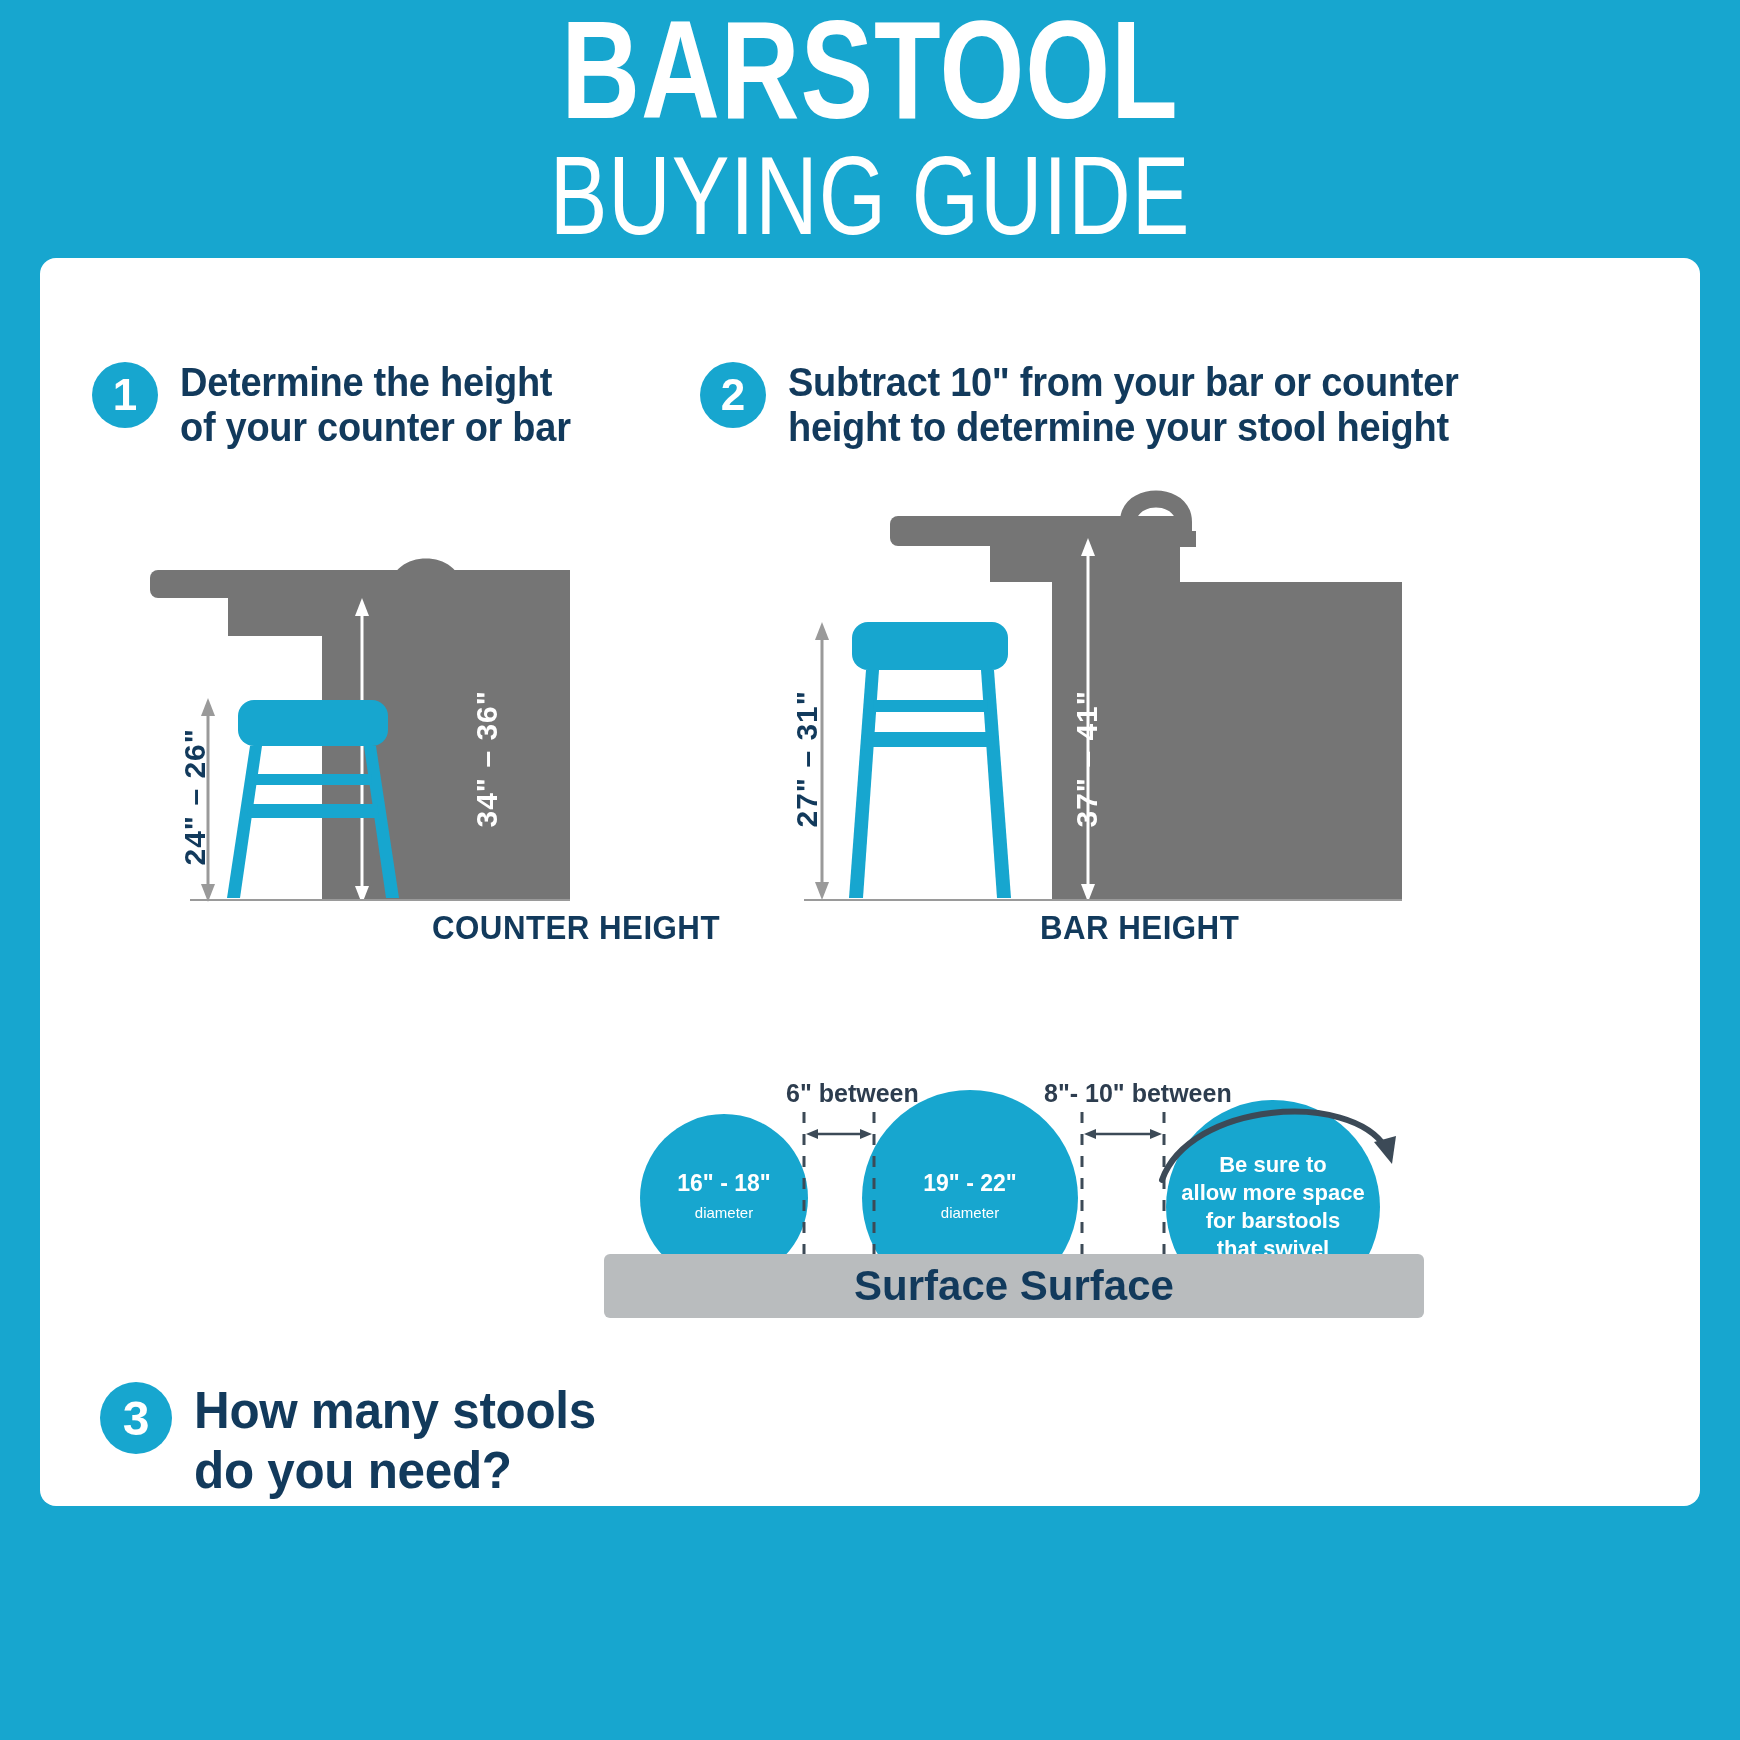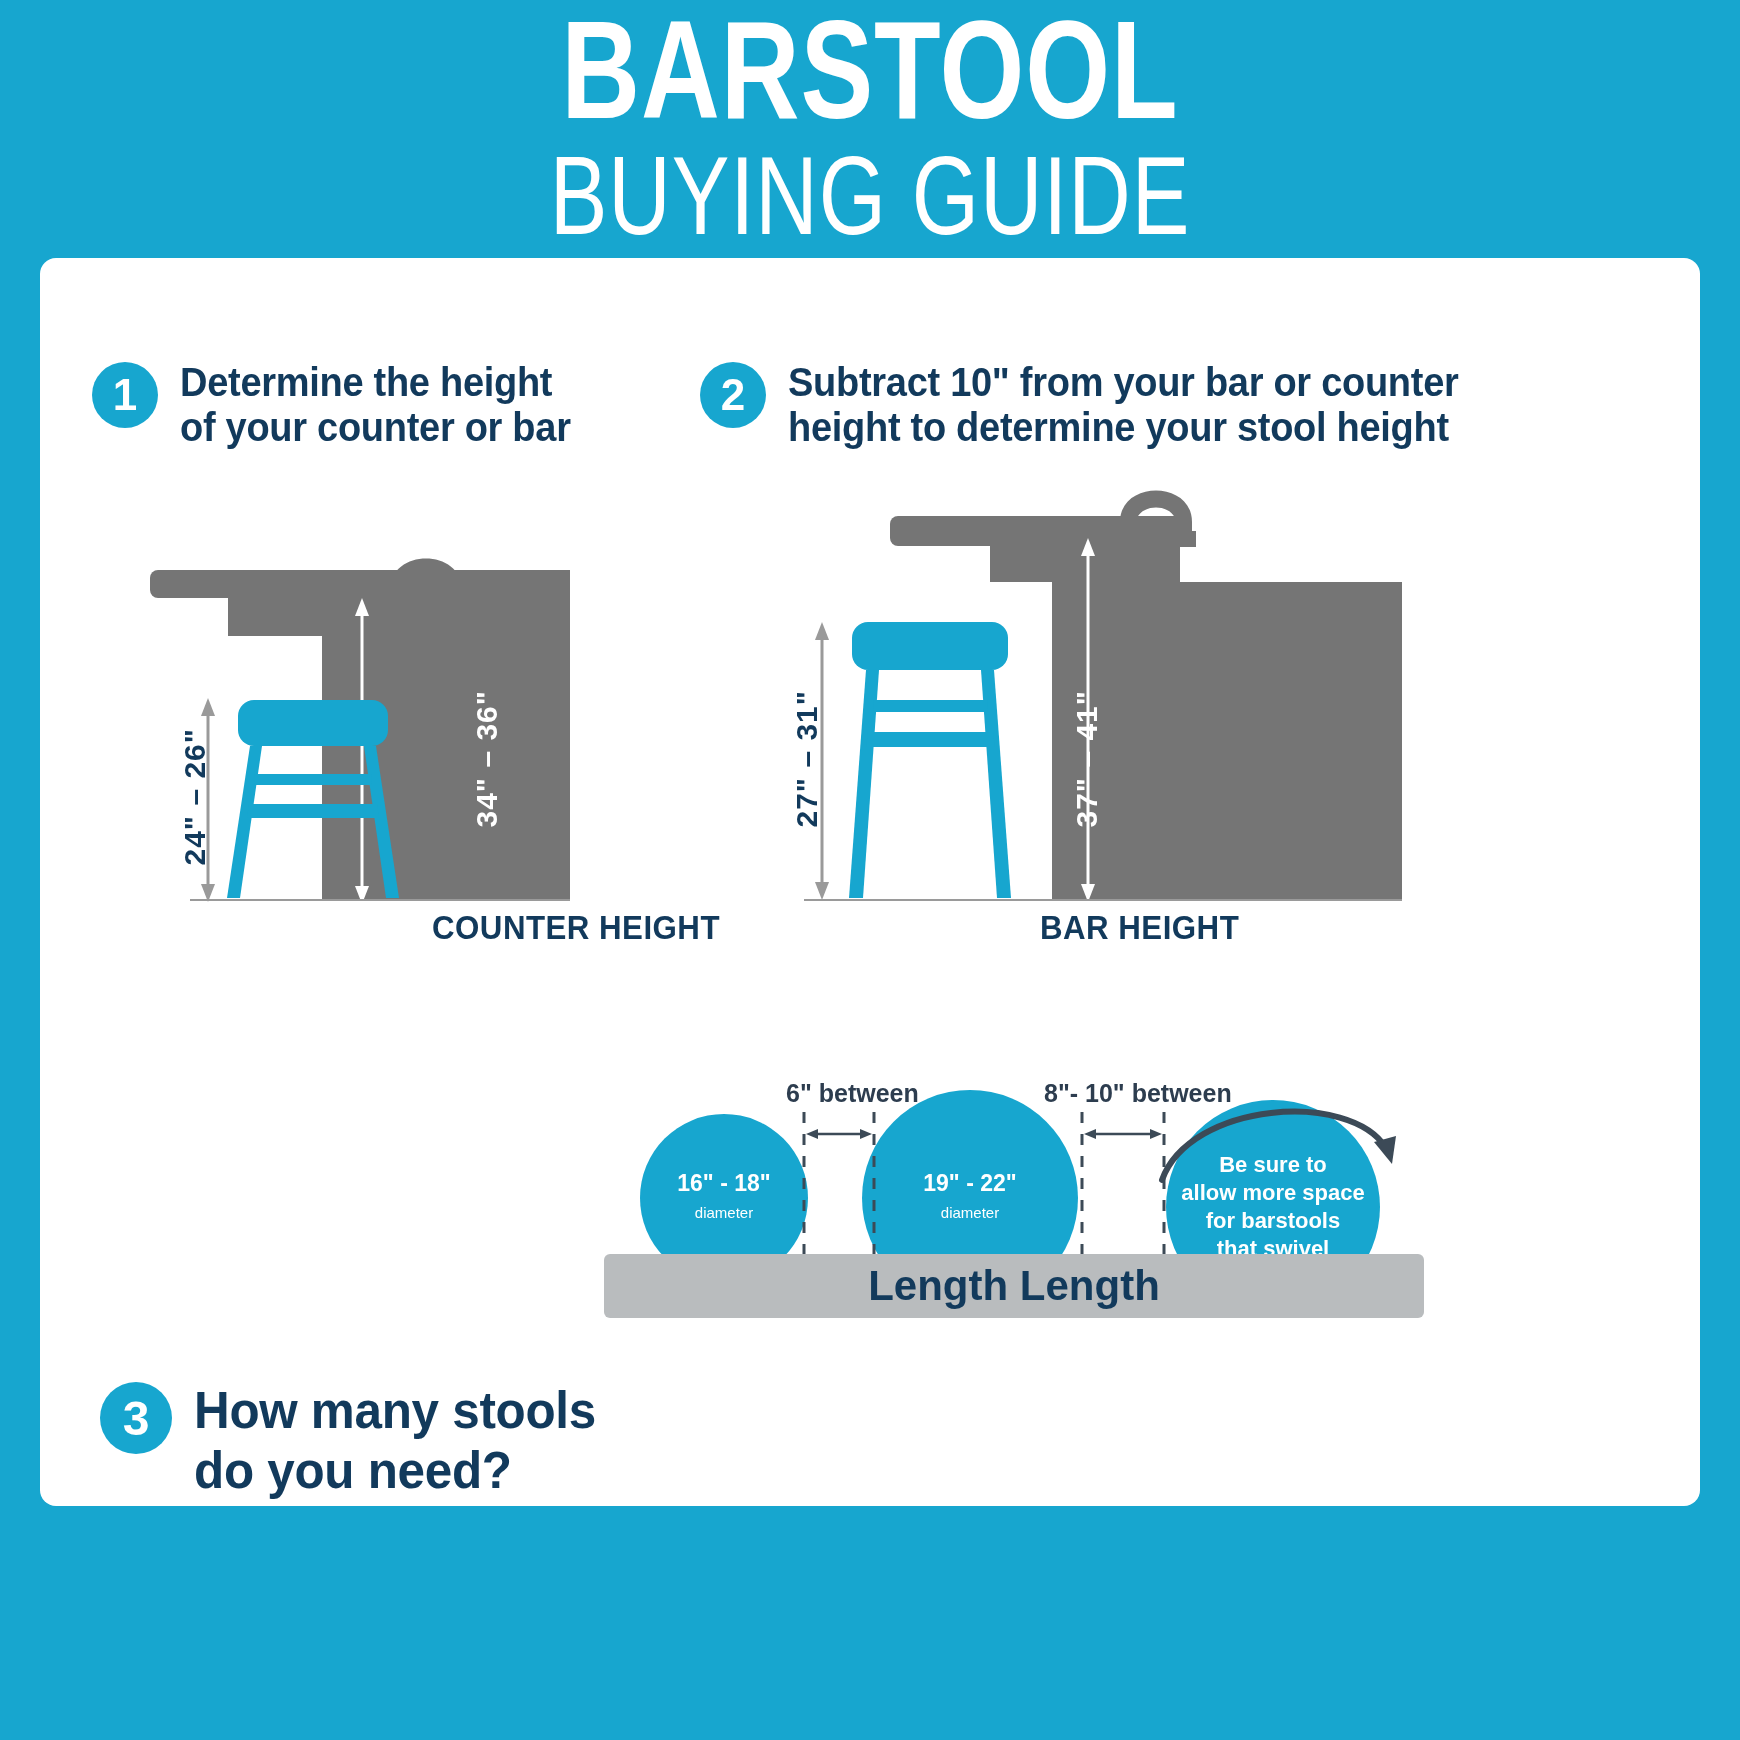--- a/index.html
+++ b/index.html
@@ -299,16 +299,16 @@
     <polygon points="84,22 72,17 72,27" fill="#3c4a57"></polygon>
   </svg>
   <span class="gap-label" style="left:1044px; top:1079px;">8"- 10" between</span>
 
   <svg class="diagram" style="left:1150px; top:1072px;" width="260" height="120" viewBox="0 0 260 120">
     <path d="M12 108 C40 30 200 18 236 76" stroke="#3c4a57" stroke-width="6" fill="none" stroke-linecap="round"></path>
     <polygon points="242,92 224,70 246,64" fill="#3c4a57"></polygon>
   </svg>
 
   <div class="surface-bar">
-    <span>Length Length</span>
+    <span>Surface Surface</span>
   </div>
 
 </div>
 
 </body></html>

